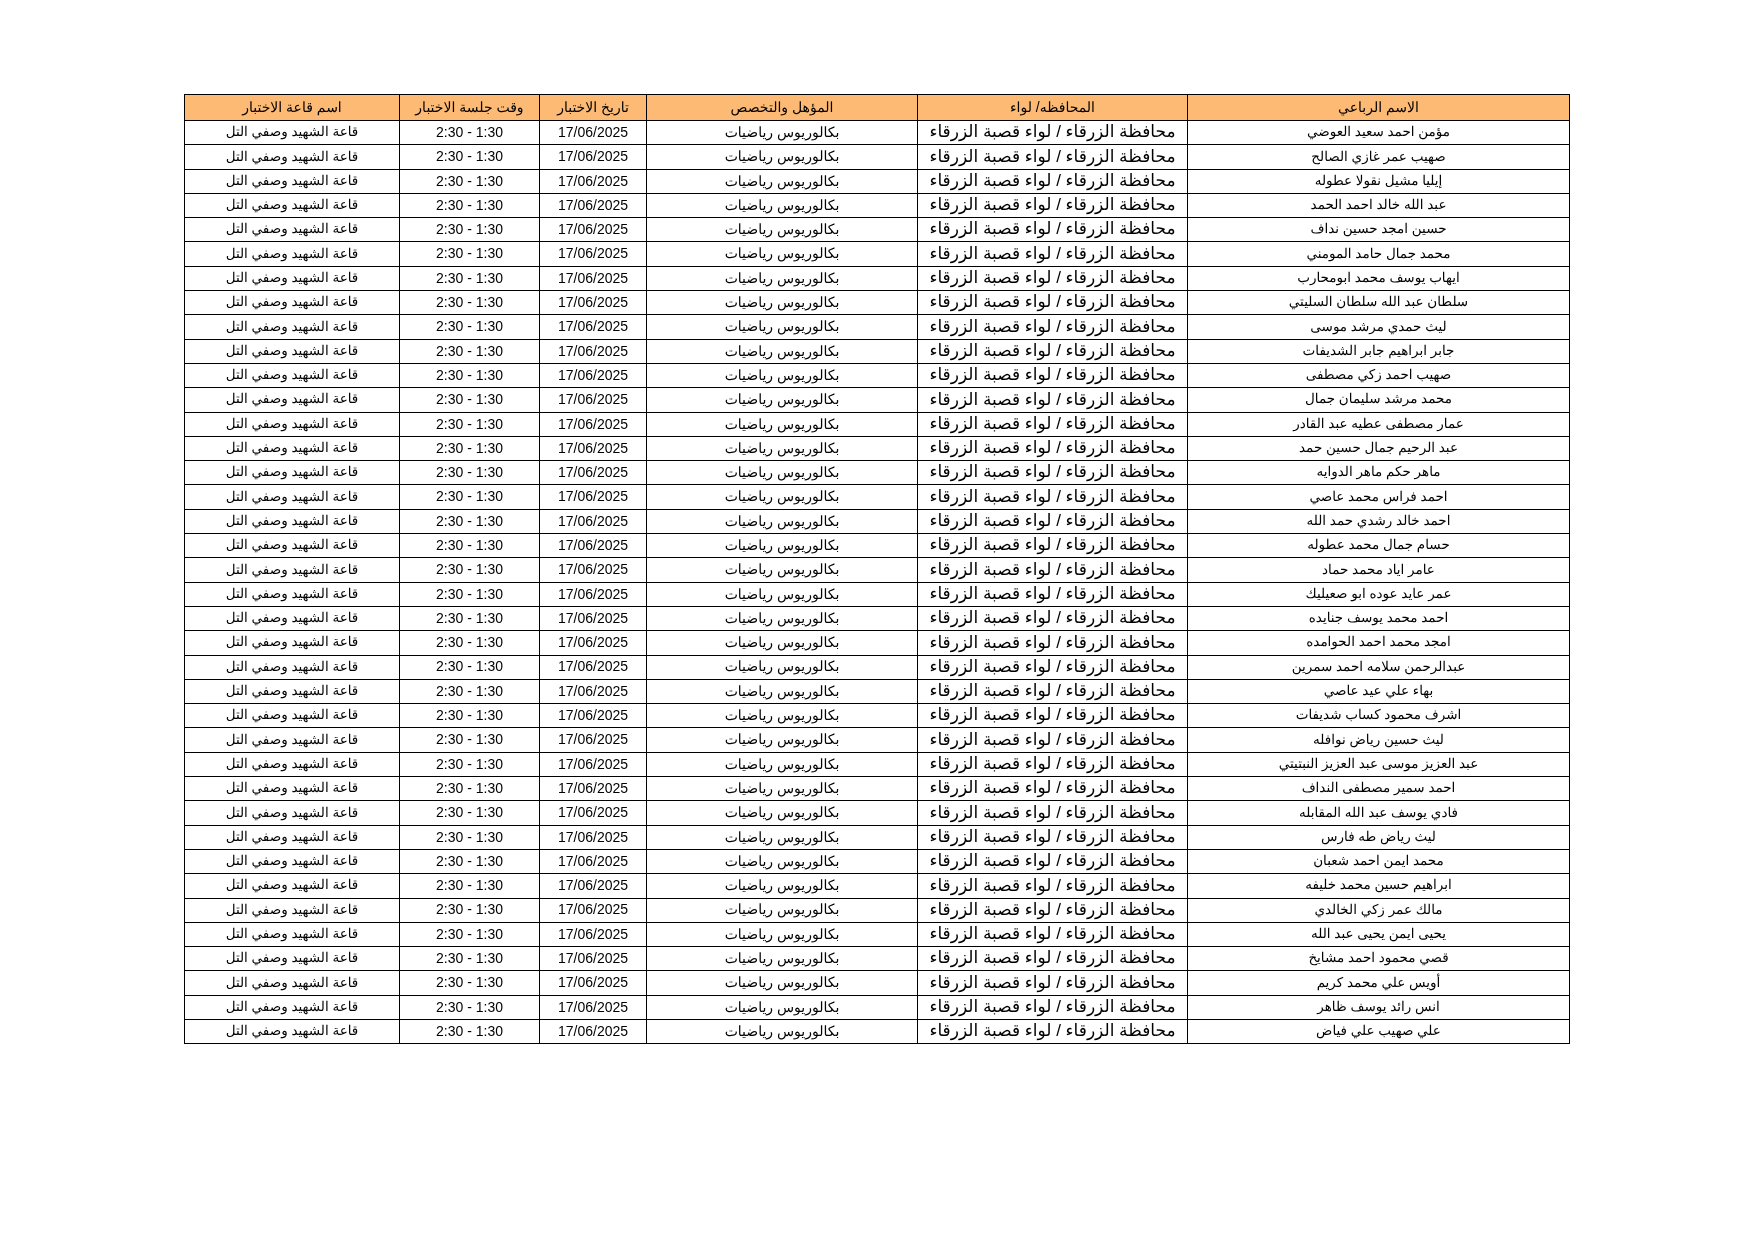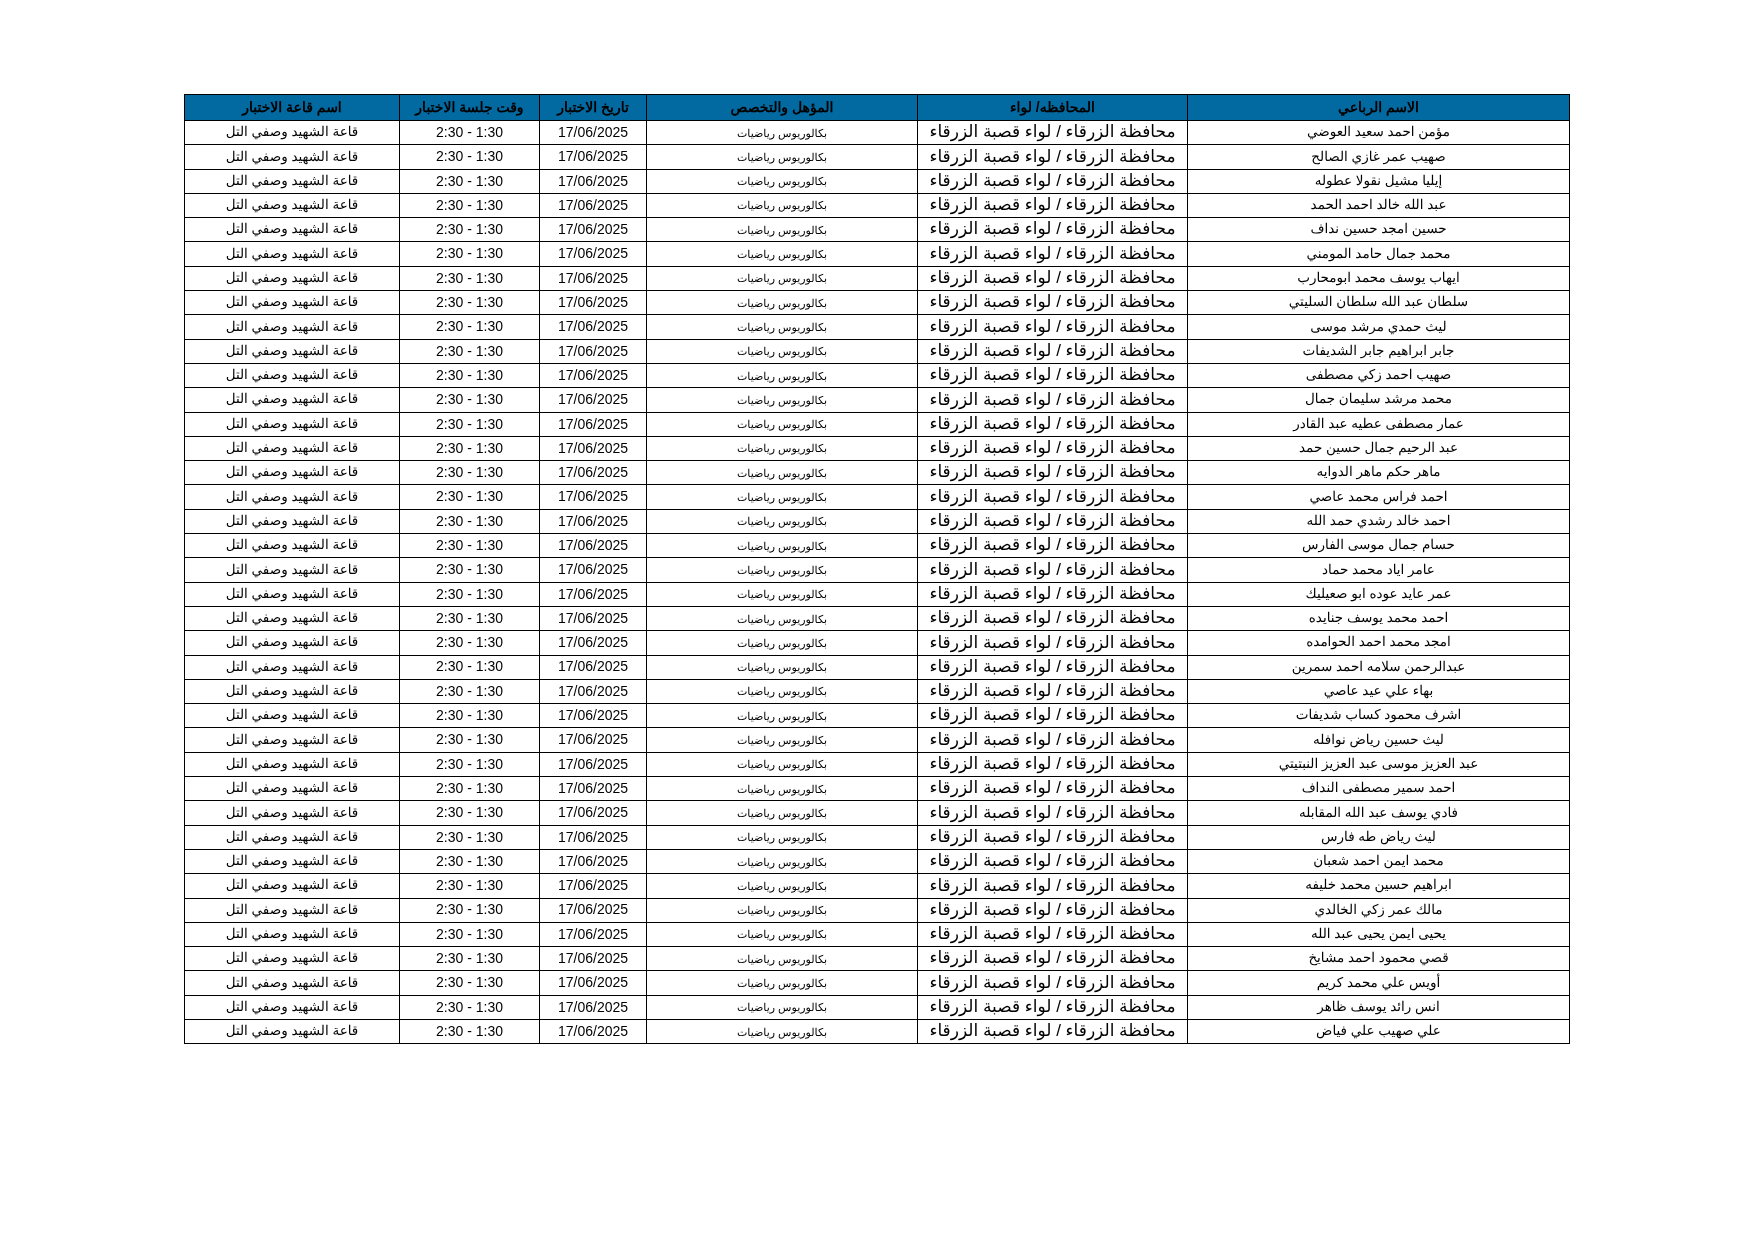--- a/index.html
+++ b/index.html
@@ -46,31 +46,31 @@
     padding: 0;
     height: 23.3px;
     text-align: center;
     vertical-align: middle;
     font-size: 13.5px;
     line-height: 1.1;
     white-space: nowrap;
     overflow: hidden;
   }
   table.exam-table thead th {
-    background: #0369a1;
-    font-weight: bold;
+    background: #fdba74;
+    font-weight: normal;
     font-size: 14px;
     height: 25px;
     text-align: center;
   }
   table.exam-table tbody td.name-cell {
     font-size: 13.5px;
   }
   table.exam-table tbody td.major-cell {
-    font-size: 11px;
+    font-size: 14px;
   }
   table.exam-table tbody td.gov-cell {
     font-size: 17px;
   }
   table.exam-table tbody td.date-cell,
   table.exam-table tbody td.time-cell {
     font-size: 14px;
     direction: ltr;
   }
   table.exam-table tbody td.hall-cell {
@@ -233,21 +233,21 @@
           </tr>
           <tr>
             <td class="name-cell">احمد خالد رشدي حمد  الله</td>
             <td class="gov-cell">محافظة الزرقاء / لواء قصبة الزرقاء</td>
             <td class="major-cell">بكالوريوس رياضيات</td>
             <td class="date-cell">17/06/2025</td>
             <td class="time-cell">2:30 - 1:30</td>
             <td class="hall-cell">قاعة الشهيد وصفي التل</td>
           </tr>
           <tr>
-            <td class="name-cell">حسام جمال موسى الفارس</td>
+            <td class="name-cell">حسام جمال محمد عطوله</td>
             <td class="gov-cell">محافظة الزرقاء / لواء قصبة الزرقاء</td>
             <td class="major-cell">بكالوريوس رياضيات</td>
             <td class="date-cell">17/06/2025</td>
             <td class="time-cell">2:30 - 1:30</td>
             <td class="hall-cell">قاعة الشهيد وصفي التل</td>
           </tr>
           <tr>
             <td class="name-cell">عامر اياد محمد حماد</td>
             <td class="gov-cell">محافظة الزرقاء / لواء قصبة الزرقاء</td>
             <td class="major-cell">بكالوريوس رياضيات</td>

